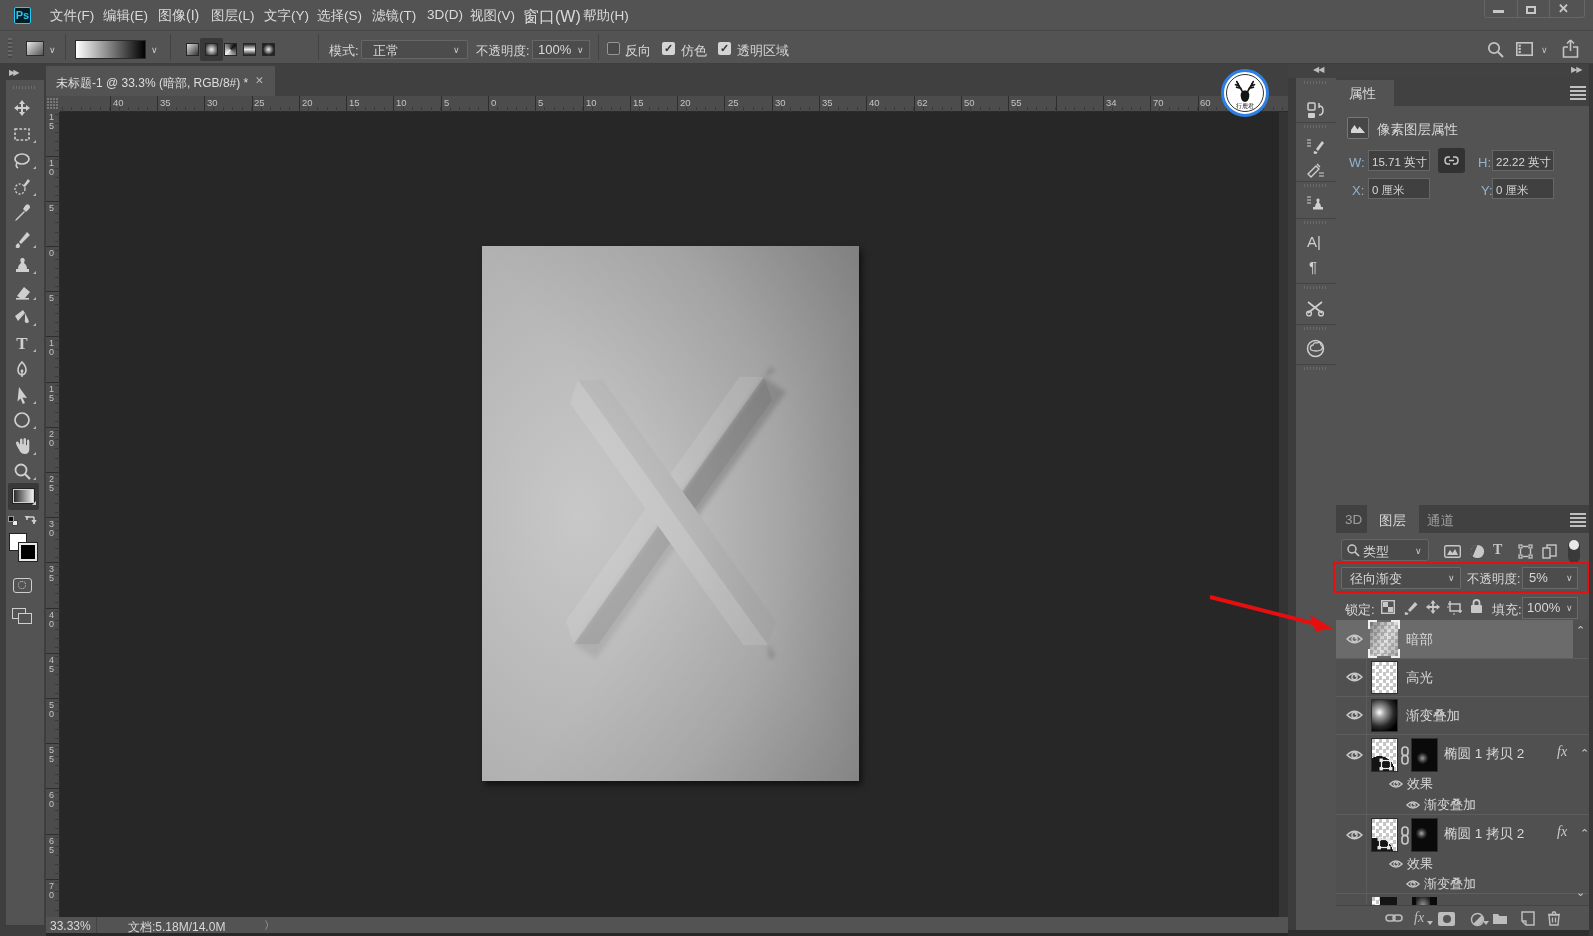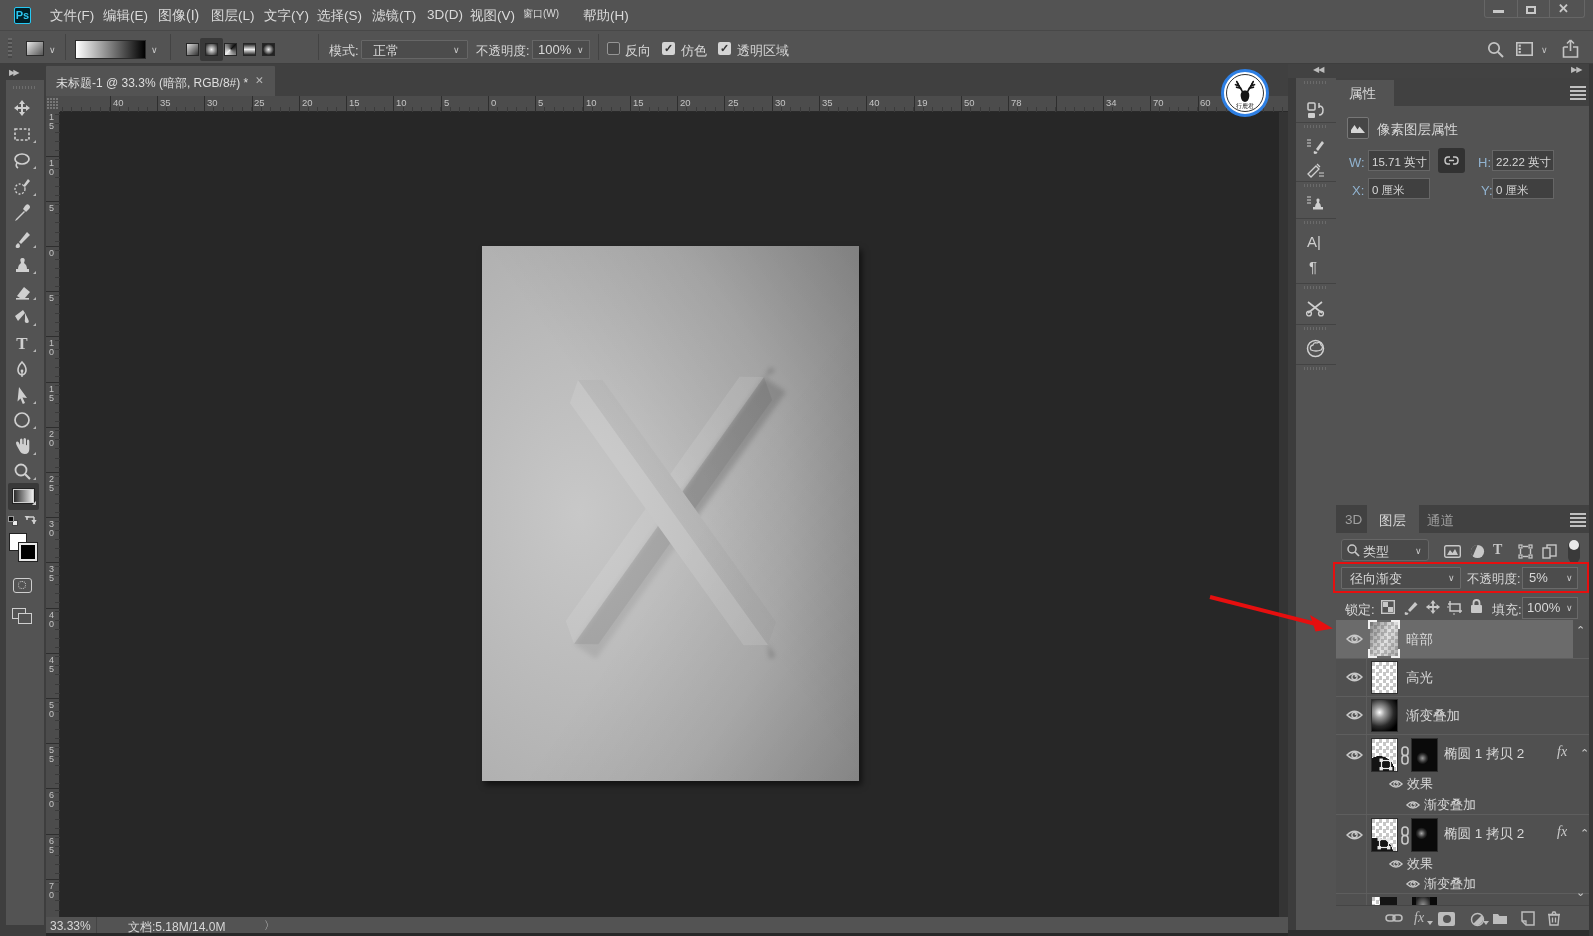--- a/index.html
+++ b/index.html
@@ -16,21 +16,21 @@
 <div class="abs" style="left:14px;top:7px;width:17px;height:17px;background:#001e26;border:1.5px solid #26c9f5;border-radius:2px;color:#2ec8f2;font-size:11px;font-weight:bold;text-align:center;line-height:14px;">Ps</div>
 <div class="abs txt" style="left:50px;top:7px;font-size:13.5px;color:#dadada">文件(F)</div>
     <div class="abs txt" style="left:103px;top:7px;font-size:13.5px;color:#dadada">编辑(E)</div>
     <div class="abs txt" style="left:158px;top:7px;font-size:14px;color:#dadada">图像(I)</div>
     <div class="abs txt" style="left:211px;top:7px;font-size:13.5px;color:#dadada">图层(L)</div>
     <div class="abs txt" style="left:264px;top:7px;font-size:13.5px;color:#dadada">文字(Y)</div>
     <div class="abs txt" style="left:317px;top:7px;font-size:13.5px;color:#dadada">选择(S)</div>
     <div class="abs txt" style="left:372px;top:7px;font-size:13.5px;color:#dadada">滤镜(T)</div>
     <div class="abs txt" style="left:427px;top:7px;font-size:13.5px;color:#dadada">3D(D)</div>
     <div class="abs txt" style="left:470px;top:7px;font-size:13.5px;color:#dadada">视图(V)</div>
-    <div class="abs txt" style="left:523px;top:7px;font-size:10px;color:#dadada">窗口(W)</div>
+    <div class="abs txt" style="left:523px;top:7px;font-size:16px;color:#dadada">窗口(W)</div>
     <div class="abs txt" style="left:583px;top:7px;font-size:13.5px;color:#dadada">帮助(H)</div>
 
 <div class="abs" style="left:1484px;top:0px;width:101px;height:18px;border:1px solid #666;border-top:none;border-radius:0 0 3px 3px;"></div>
 <div class="abs" style="left:1487px;top:0;width:31px;height:18px;border-right:1px solid #666;"></div>
 <div class="abs" style="left:1518px;top:0;width:32px;height:18px;border-right:1px solid #666;"></div>
 <div class="abs" style="left:1493px;top:10px;width:11px;height:3px;background:#c8c8c8;"></div>
 <div class="abs" style="left:1526px;top:6px;width:10px;height:8px;border:2px solid #c8c8c8;"></div>
 <div class="abs txt" style="left:1558px;top:1px;font-size:13px;font-weight:bold;color:#c8c8c8;">✕</div>
 
 <div class="abs" style="left:0;top:30px;width:1593px;height:34px;background:#535353;border-top:1px solid #484848;border-bottom:1px solid #3e3e3e;"></div>
@@ -347,23 +347,23 @@
     <div class="abs" style="left:444px;top:97px;font-size:9.5px;color:#c4c4c4;">5</div>
     <div class="abs" style="left:491px;top:97px;font-size:9.5px;color:#c4c4c4;">0</div>
     <div class="abs" style="left:538px;top:97px;font-size:9.5px;color:#c4c4c4;">5</div>
     <div class="abs" style="left:586px;top:97px;font-size:9.5px;color:#c4c4c4;">10</div>
     <div class="abs" style="left:633px;top:97px;font-size:9.5px;color:#c4c4c4;">15</div>
     <div class="abs" style="left:680px;top:97px;font-size:9.5px;color:#c4c4c4;">20</div>
     <div class="abs" style="left:728px;top:97px;font-size:9.5px;color:#c4c4c4;">25</div>
     <div class="abs" style="left:775px;top:97px;font-size:9.5px;color:#c4c4c4;">30</div>
     <div class="abs" style="left:822px;top:97px;font-size:9.5px;color:#c4c4c4;">35</div>
     <div class="abs" style="left:869px;top:97px;font-size:9.5px;color:#c4c4c4;">40</div>
-    <div class="abs" style="left:917px;top:97px;font-size:9.5px;color:#c4c4c4;">19</div>
+    <div class="abs" style="left:917px;top:97px;font-size:9.5px;color:#c4c4c4;">62</div>
     <div class="abs" style="left:964px;top:97px;font-size:9.5px;color:#c4c4c4;">50</div>
-    <div class="abs" style="left:1011px;top:97px;font-size:9.5px;color:#c4c4c4;">78</div>
+    <div class="abs" style="left:1011px;top:97px;font-size:9.5px;color:#c4c4c4;">55</div>
     <div class="abs" style="left:1059px;top:110px;font-size:9.5px;color:#c4c4c4;">60</div>
     <div class="abs" style="left:1106px;top:97px;font-size:9.5px;color:#c4c4c4;">34</div>
     <div class="abs" style="left:1153px;top:97px;font-size:9.5px;color:#c4c4c4;">70</div>
     <div class="abs" style="left:1200px;top:97px;font-size:9.5px;color:#c4c4c4;">60</div>
 
 <div class="abs" style="left:46px;top:112px;width:14px;height:805px;background:#4c4c4c;border-right:1px solid #2a2a2a;"></div>
 <div class="abs" style="left:55px;top:114px;width:5px;height:1px;background:#3a3a3a;"></div>
     <div class="abs" style="left:55px;top:123px;width:5px;height:1px;background:#3a3a3a;"></div>
     <div class="abs" style="left:55px;top:132px;width:5px;height:1px;background:#3a3a3a;"></div>
     <div class="abs" style="left:55px;top:141px;width:5px;height:1px;background:#3a3a3a;"></div>

